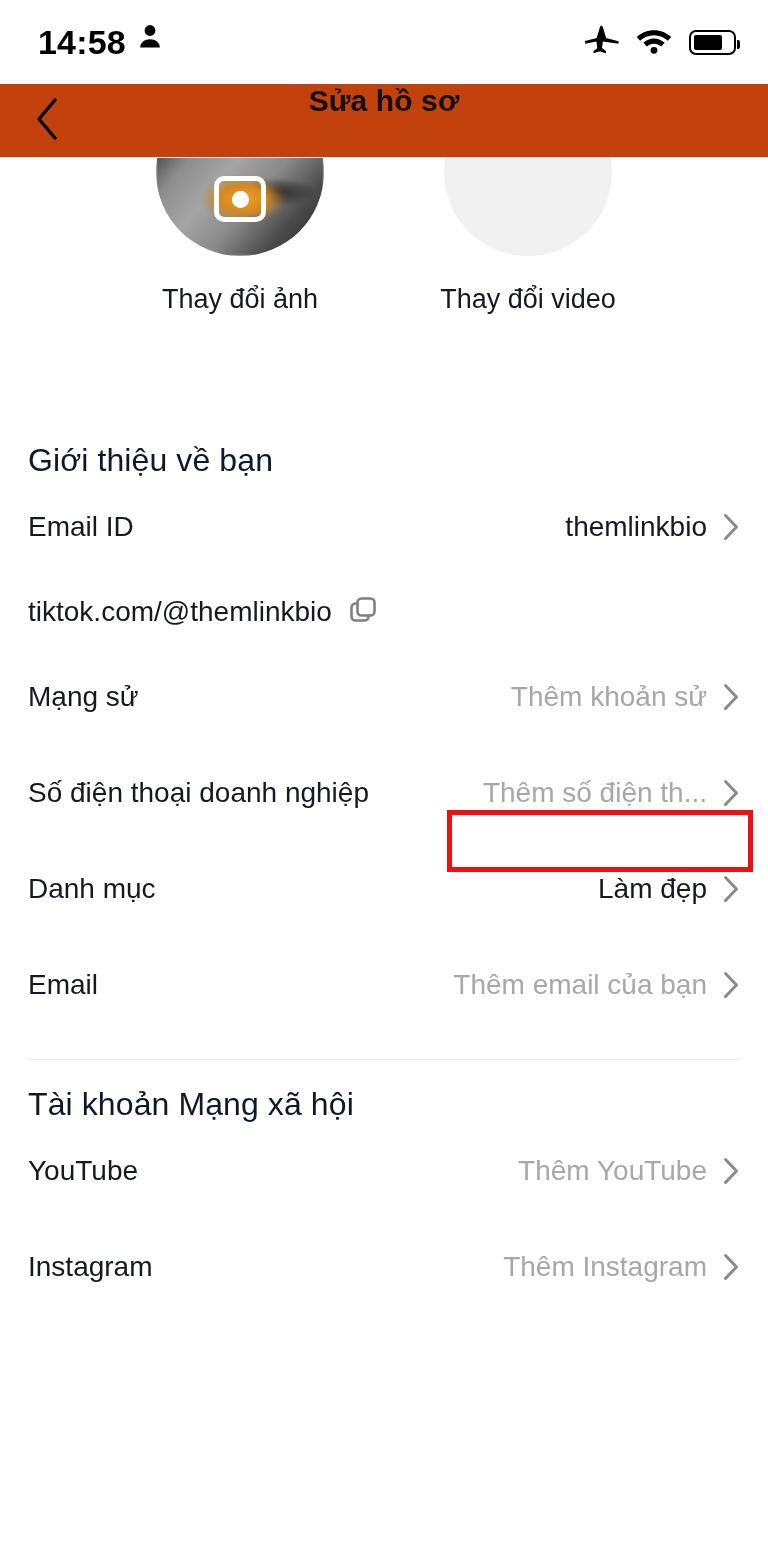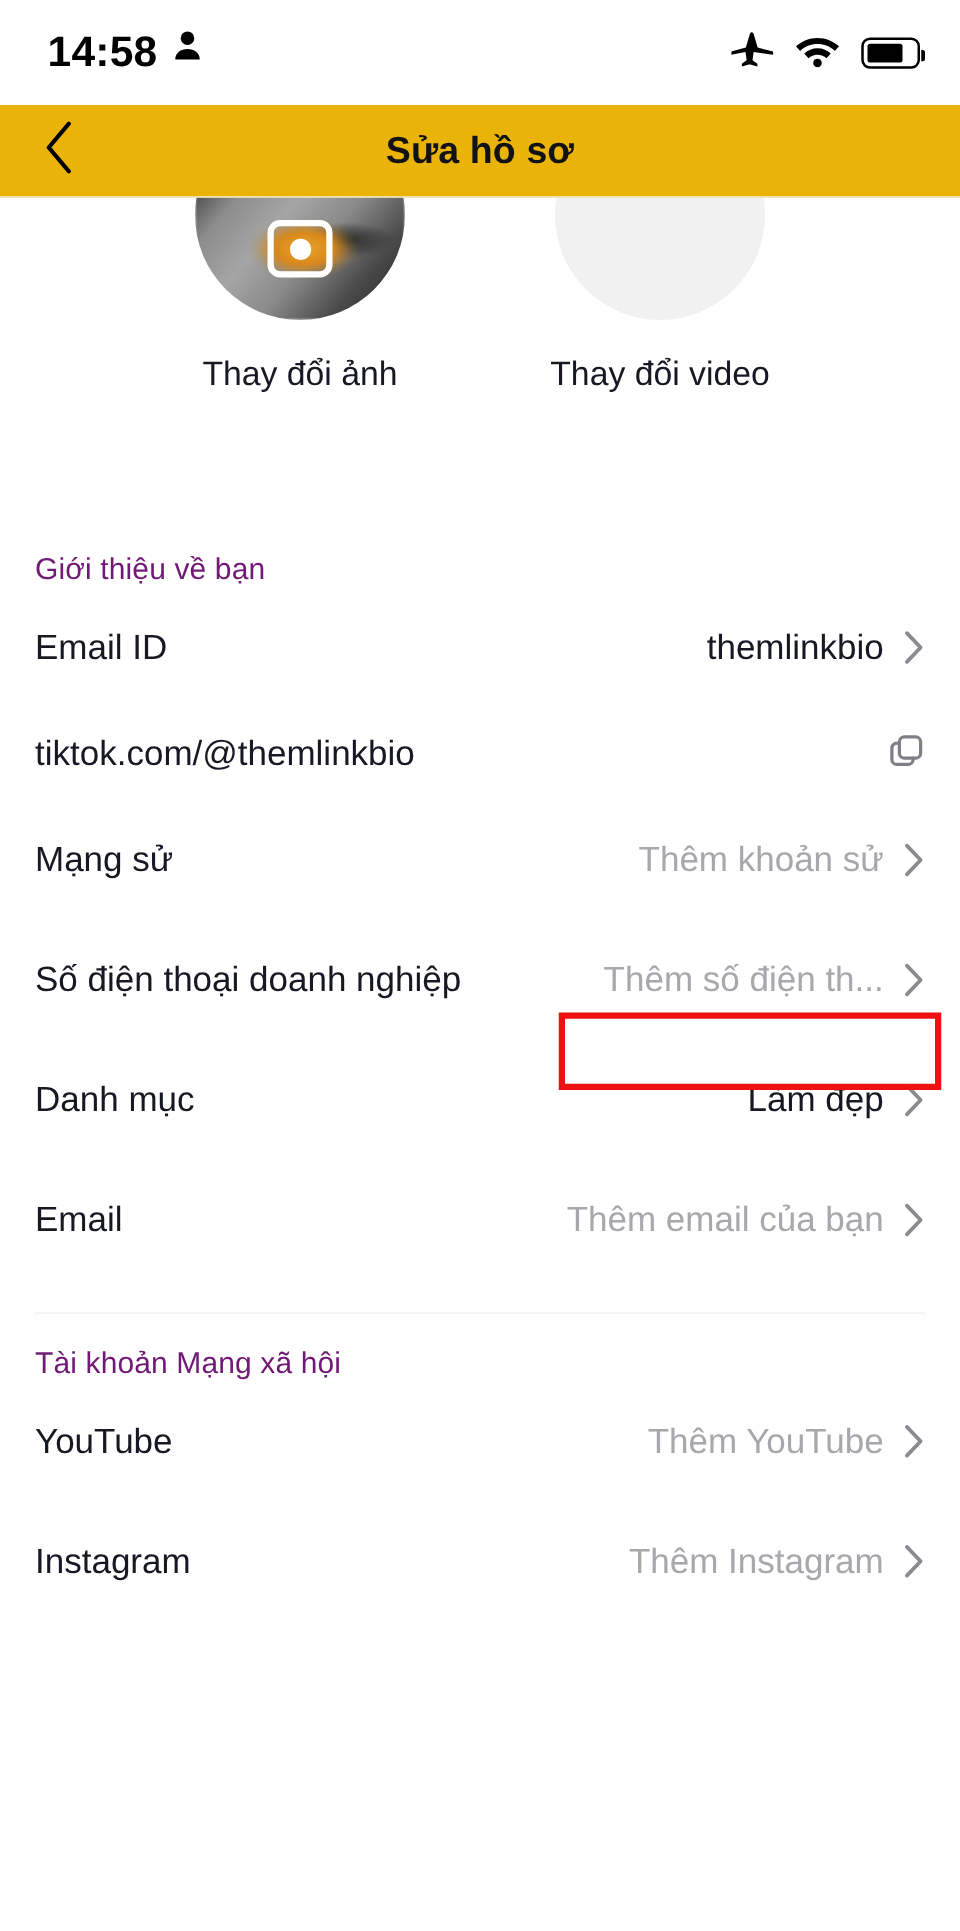--- a/index.html
+++ b/index.html
@@ -65,25 +65,25 @@
     width: 3.5px; height: 9px;
     background: #000;
     border-radius: 0 2px 2px 0;
   }
 
   
   .header {
     position: absolute;
     top: 84px; left: 0;
     width: 768px; height: 74px;
-    background: #eab308;
+    background: #c2410c;
     border-bottom: 1.3px solid #f0f0f0;
     z-index: 6;
     display: flex;
-    align-items: center;
+    align-items: flex-start;
   }
   .back-btn {
     position: absolute;
     left: 25px; top: 50%;
     transform: translateY(-50%);
     width: 44px; height: 44px;
     display: flex; align-items: center; justify-content: center;
     cursor: pointer;
   }
   .header-title {
@@ -166,22 +166,22 @@
     white-space: nowrap;
   }
 
   
   .list {
     position: absolute;
     top: 420px; left: 0;
     width: 768px;
   }
   .section-title {
-    font-size: 24px;
-    color: #701a75;
+    font-size: 32px;
+    color: #0f172a;
     padding: 22px 28px 0 28px;
     letter-spacing: 0.1px;
   }
   .row {
     display: flex;
     align-items: center;
     justify-content: space-between;
     padding: 0 28px;
     height: 96px;
     cursor: pointer;
@@ -207,21 +207,21 @@
     text-align: right;
   }
   .row-value.placeholder { color: #a7a7ac; }
   .chev {
     flex: 0 0 auto;
     width: 17px; height: 28px;
   }
   .sub-row {
     display: flex;
     align-items: center;
-    justify-content: space-between;
+    justify-content: flex-start;
     padding: 0 28px;
     height: 74px;
     gap: 16px;
     cursor: pointer;
   }
   .sub-value {
     font-size: 28px;
     color: #161823;
   }
   .divider {

